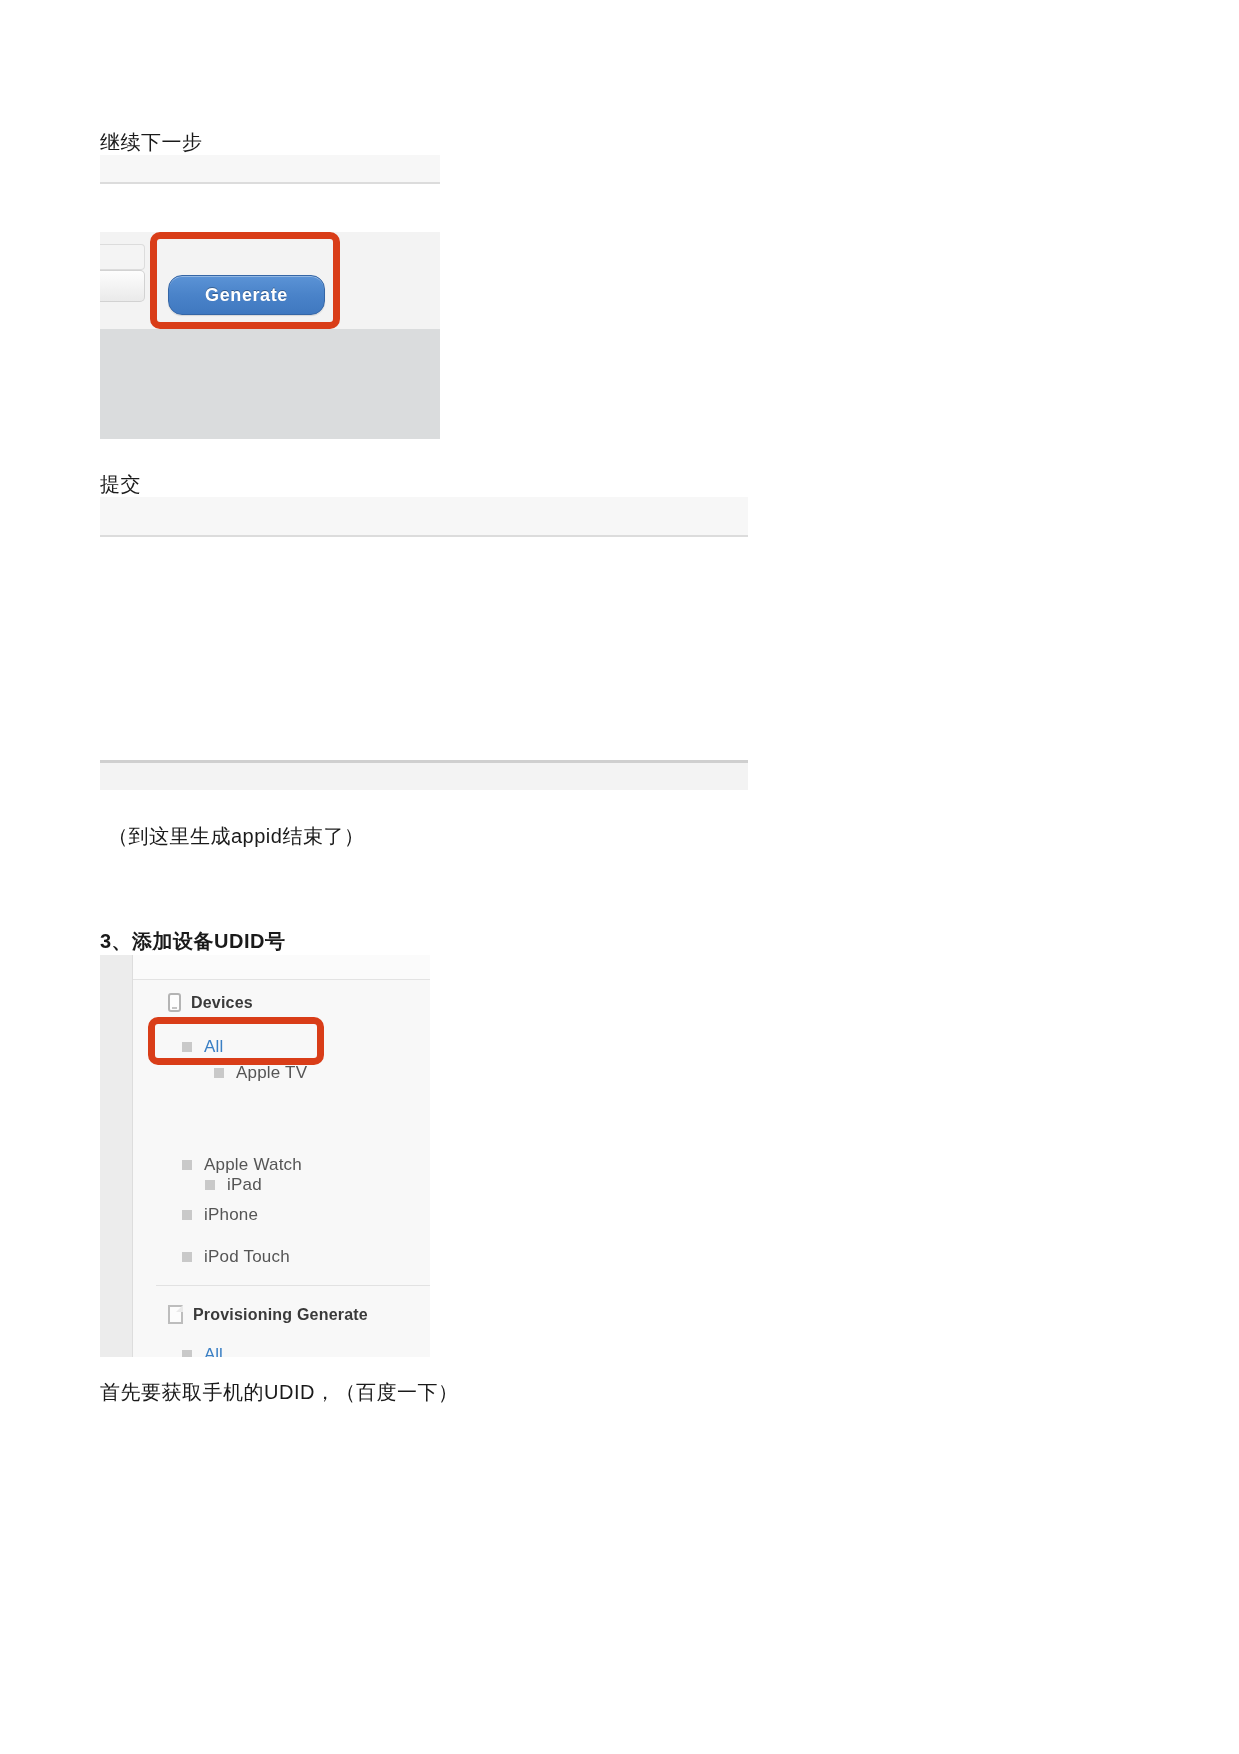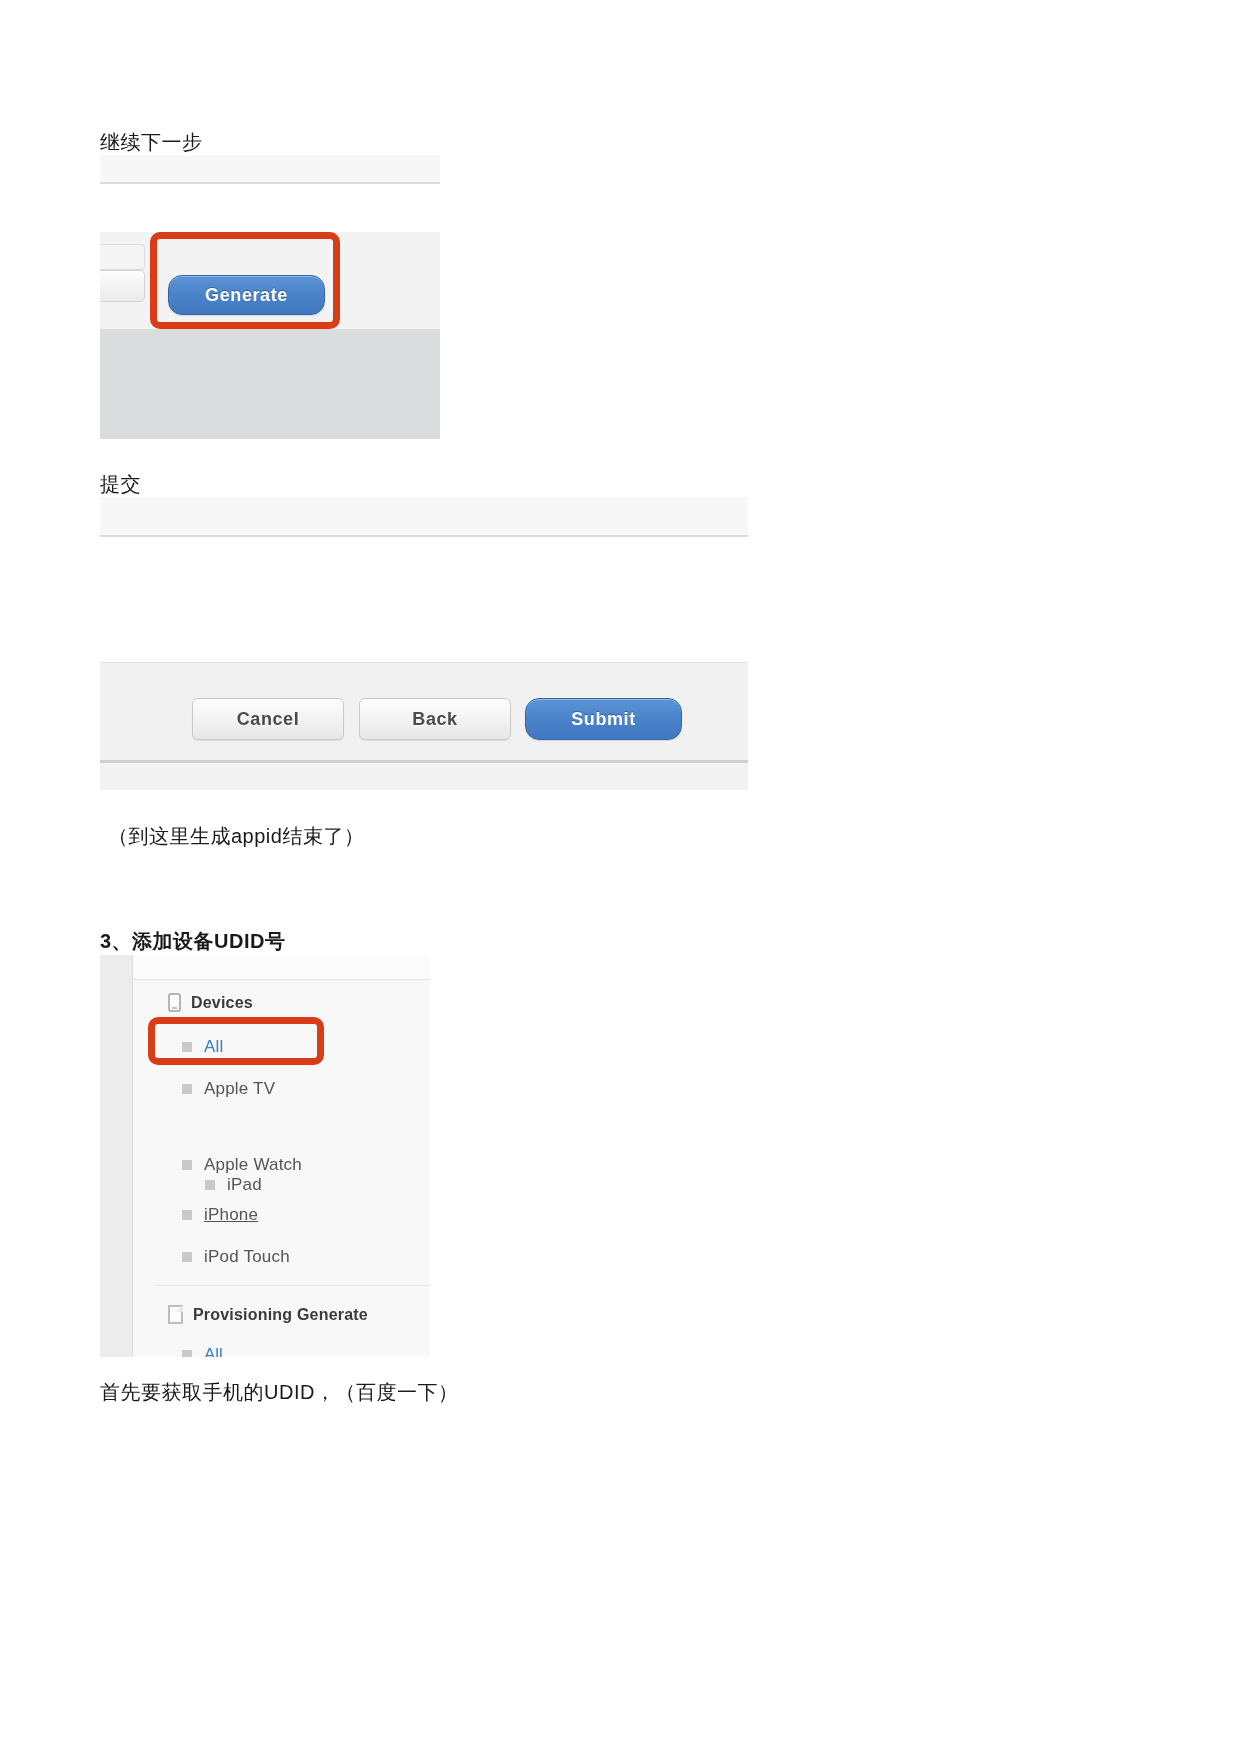--- a/index.html
+++ b/index.html
@@ -300,24 +300,24 @@
     letter-spacing: 0.2px;
   }
   .dev-item .bullet {
     width: 10px; height: 10px;
     background: #c9c9c9;
     flex: none;
   }
   .dev-item.link { color: #3a7fc4; }
 
   #dev-0 { top: 82px; }
-  #dev-1 { top: 124px; }
+  #dev-1 { top: 108px; margin-left: 32px; }
   #dev-2 { top: 166px; margin-top: 34px; }
   #dev-3 { top: 220px; margin-left: 23px; }
-  #dev-4 { top: 250px; text-decoration: underline; }
+  #dev-4 { top: 250px; }
   #dev-5 { top: 292px; }
 
   #shot-devices .grp-divider {
     position: absolute;
     left: 56px; top: 330px;
     width: 274px; height: 1px;
     background: #e2e2e2;
   }
 
   #prof-0 {
@@ -357,25 +357,20 @@
       <div class="redbox" id="redbox-generate"></div>
     </div>
     <div class="panel-bottom"></div>
   </div>
 
   <div class="para" id="txt-submit-label">提交</div>
 
   <div id="strip-two"></div>
 
   <div id="shot-footer">
-    <div class="footer-bar">
-      <div class="btn-gray" id="btn-cancel">Cancel</div>
-      <div class="btn-gray" id="btn-back">Back</div>
-      <div class="btn-blue" id="btn-submit">Submit</div>
-    </div>
     <div class="footer-sep"></div>
     <div class="footer-tail"></div>
   </div>
 
   <div class="para" id="txt-note-appid">（到这里生成appid结束了）</div>
 
   <div class="para bold" id="txt-heading-udid">3、添加设备UDID号</div>
 
   <div id="shot-devices">
     <div class="rail"></div>

